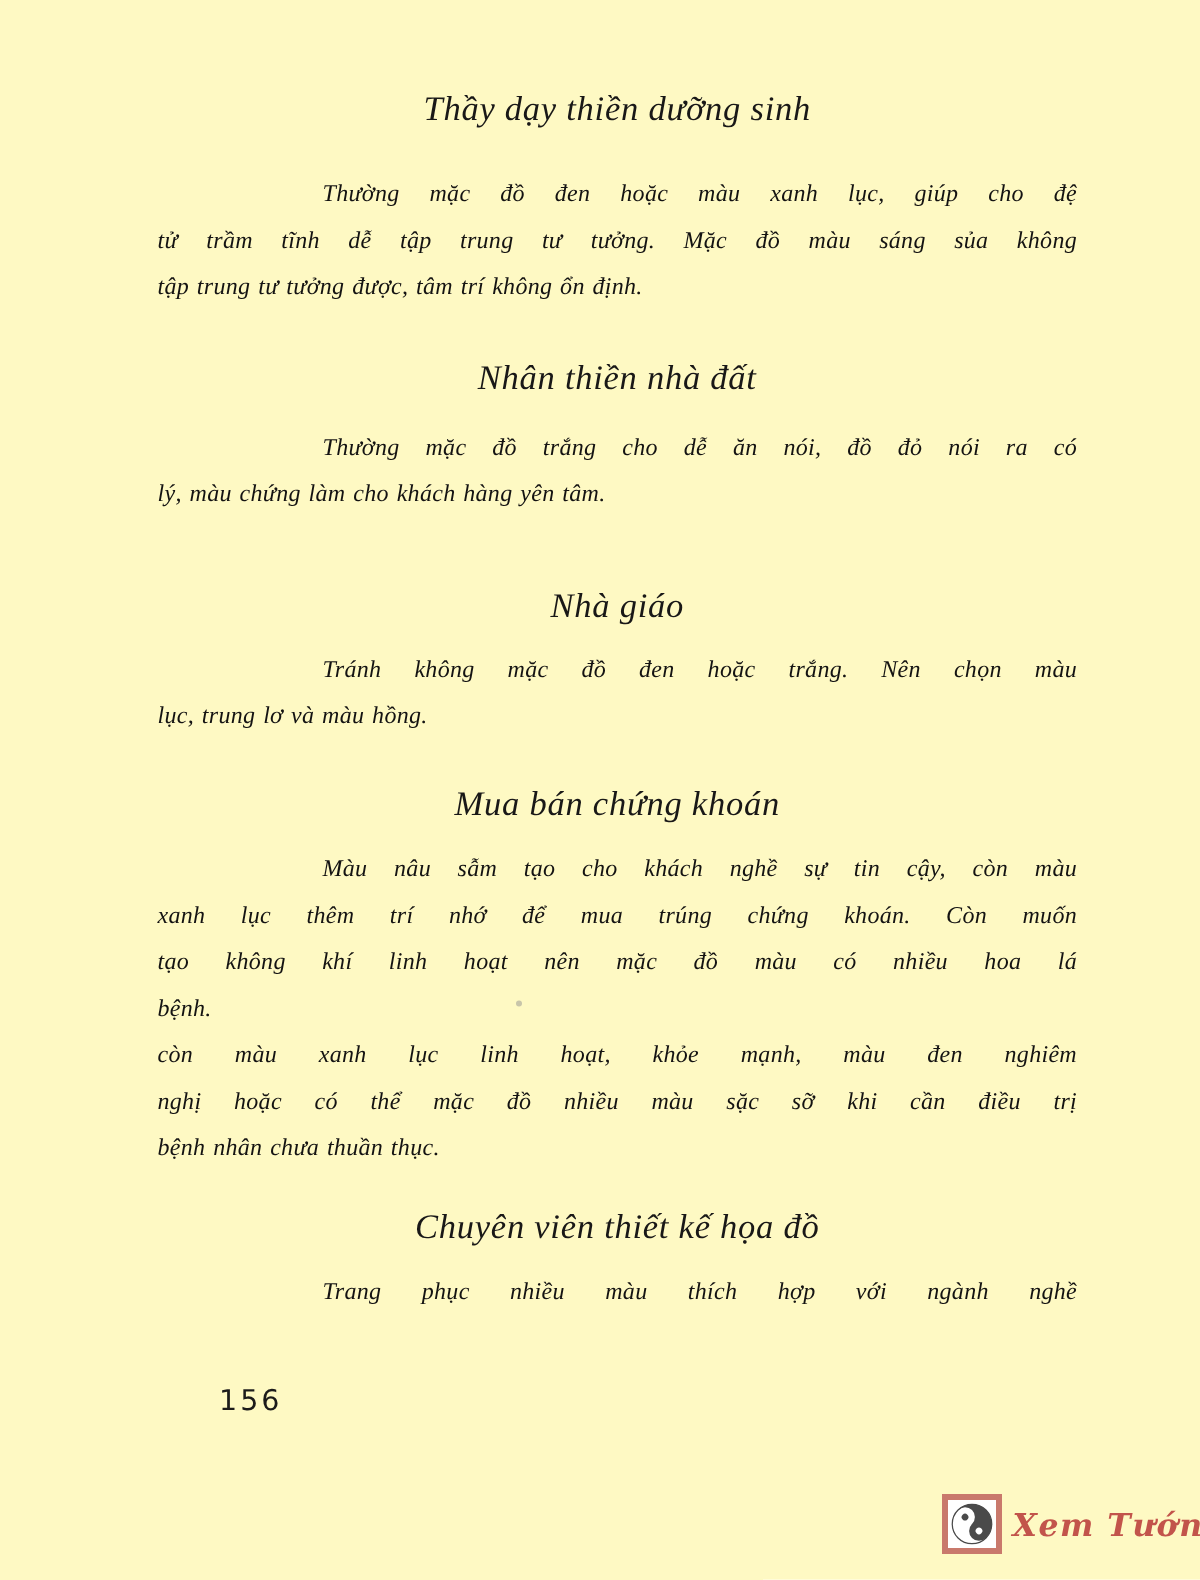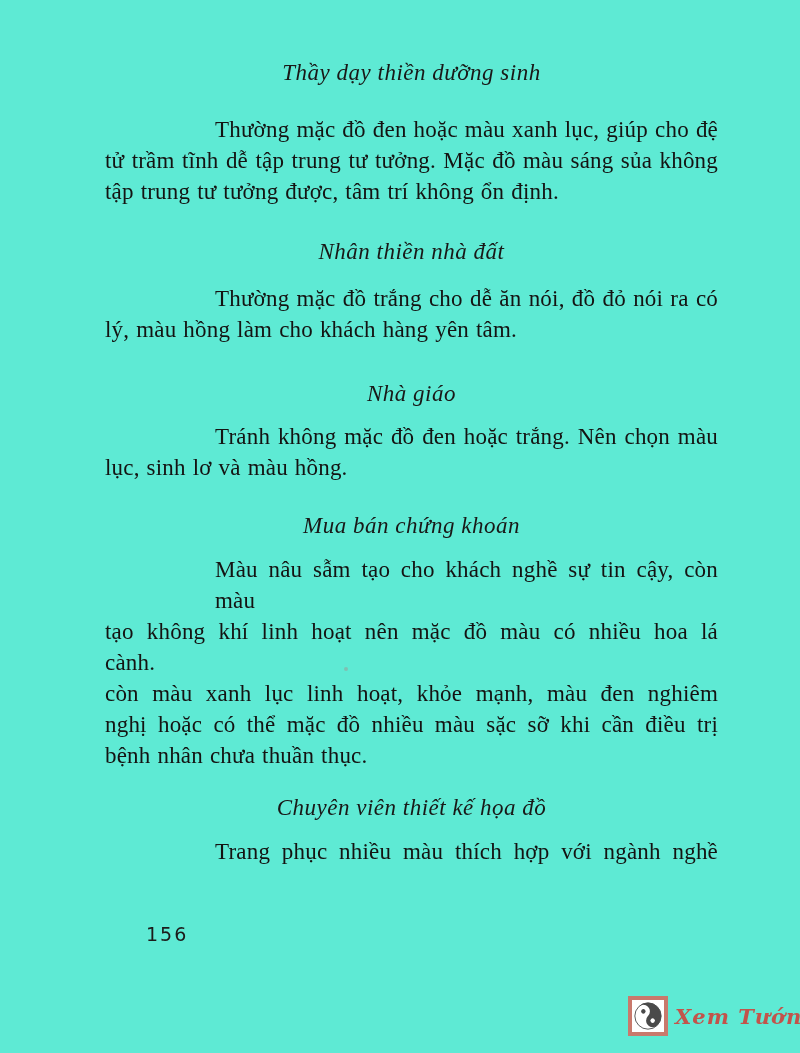--- a/index.html
+++ b/index.html
@@ -1,58 +1,59 @@
 <!DOCTYPE html>
 <html><head>
 <meta charset="utf-8">
 <style>
   html,body { margin:0; padding:0; }
   .page {
     position: relative;
     width: 800px;
     height: 1053px;
-    background: #5eead4;
+    background: #fef9c3;
     font-family: "Liberation Serif", "DejaVu Serif", serif;
     color: #151413;
     overflow: hidden;
   }
   .content {
     position: absolute;
     left: 105px;
     top: 0;
     width: 613px;
   }
   .heading {
     text-align: center;
     font-style: italic;
     font-size: 23px;
     line-height: 30px;
     font-weight: 500;
     letter-spacing: 0.5px;
     color: #191817;
   }
   .bodyline {
-    font-size: 23px;
+    font-size: 16px;
     line-height: 31px;
     letter-spacing: 0.2px;
     word-spacing: 1px;
     text-align: justify;
     text-align-last: justify;
     white-space: normal;
     color: #141312;
+    font-style: italic;
   }
   .bodyline.first { padding-left: 110px; }
   .bodyline.last  { text-align-last: left; }
 
   
   .h1 { margin-top: 58px; }
   .p1 { margin-top: 26px; }
   .h2 { margin-top: 30px; }
   .p2 { margin-top: 16px; }
-  .h3 { margin-top: 34px; }
+  .h3 { margin-top: 44px; }
   .p3 { margin-top: 12px; }
   .h4 { margin-top: 28px; }
   .p4 { margin-top: 13px; }
   .h5 { margin-top: 30px; }
   .p5 { margin-top: 11px; }
   .h6 { margin-top: 22px; }
   .p6 { margin-top: 13px; }
 
   .page-number {
     position: absolute;
@@ -107,30 +108,31 @@
 <div class="page">
   <div class="content">
 
     <div class="heading h1">Thầy dạy thiền dưỡng sinh</div>
     <div class="bodyline first p1">Thường mặc đồ đen hoặc màu xanh lục, giúp cho đệ</div>
     <div class="bodyline">tử trầm tĩnh dễ tập trung tư tưởng. Mặc đồ màu sáng sủa không</div>
     <div class="bodyline last">tập trung tư tưởng được, tâm trí không ổn định.</div>
 
     <div class="heading h2">Nhân thiền nhà đất</div>
     <div class="bodyline first p2">Thường mặc đồ trắng cho dễ ăn nói, đồ đỏ nói ra có</div>
-    <div class="bodyline last">lý, màu hồng làm cho khách hàng yên tâm.</div>
+    <div class="bodyline last">lý, màu chứng làm cho khách hàng yên tâm.</div>
 
     <div class="heading h3">Nhà giáo</div>
     <div class="bodyline first p3">Tránh không mặc đồ đen hoặc trắng. Nên chọn màu</div>
-    <div class="bodyline last">lục, sinh lơ và màu hồng.</div>
+    <div class="bodyline last">lục, trung lơ và màu hồng.</div>
 
     <div class="heading h4">Mua bán chứng khoán</div>
     <div class="bodyline first p4">Màu nâu sẫm tạo cho khách nghề sự tin cậy, còn màu</div>
+    <div class="bodyline">xanh lục thêm trí nhớ để mua trúng chứng khoán. Còn muốn</div>
     <div class="bodyline">tạo không khí linh hoạt nên mặc đồ màu có nhiều hoa lá</div>
-    <div class="bodyline last">cành.</div>
+    <div class="bodyline last">bệnh.</div>
 
     <div class="bodyline">còn màu xanh lục linh hoạt, khỏe mạnh, màu đen nghiêm</div>
     <div class="bodyline">nghị hoặc có thể mặc đồ nhiều màu sặc sỡ khi cần điều trị</div>
     <div class="bodyline last">bệnh nhân chưa thuần thục.</div>
 
     <div class="heading h6">Chuyên viên thiết kế họa đồ</div>
     <div class="bodyline first p6">Trang phục nhiều màu thích hợp với ngành nghề</div>
 
   </div>
 

